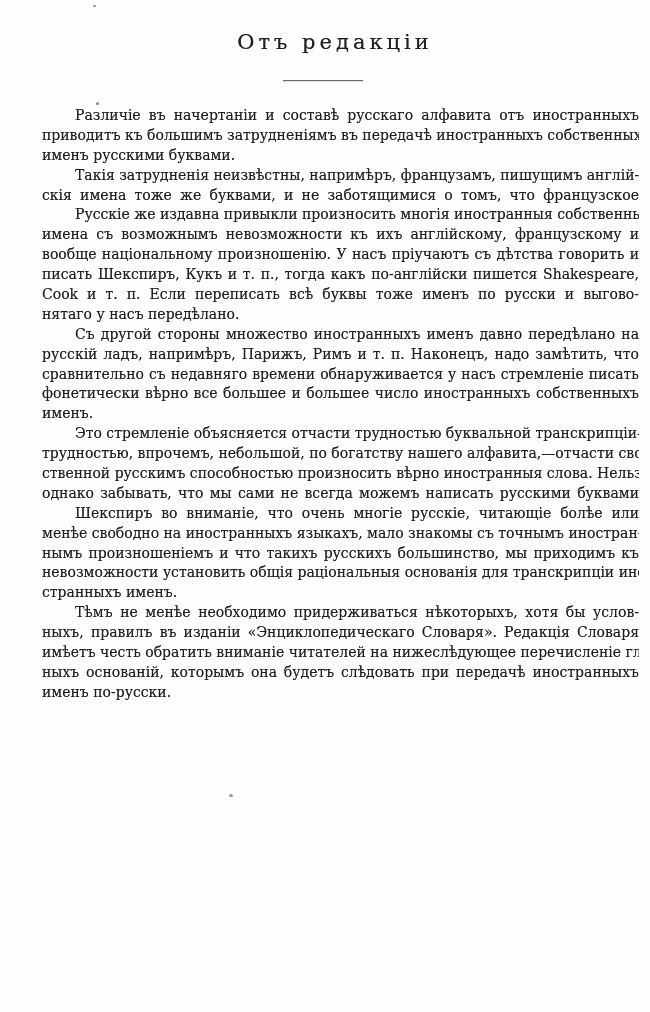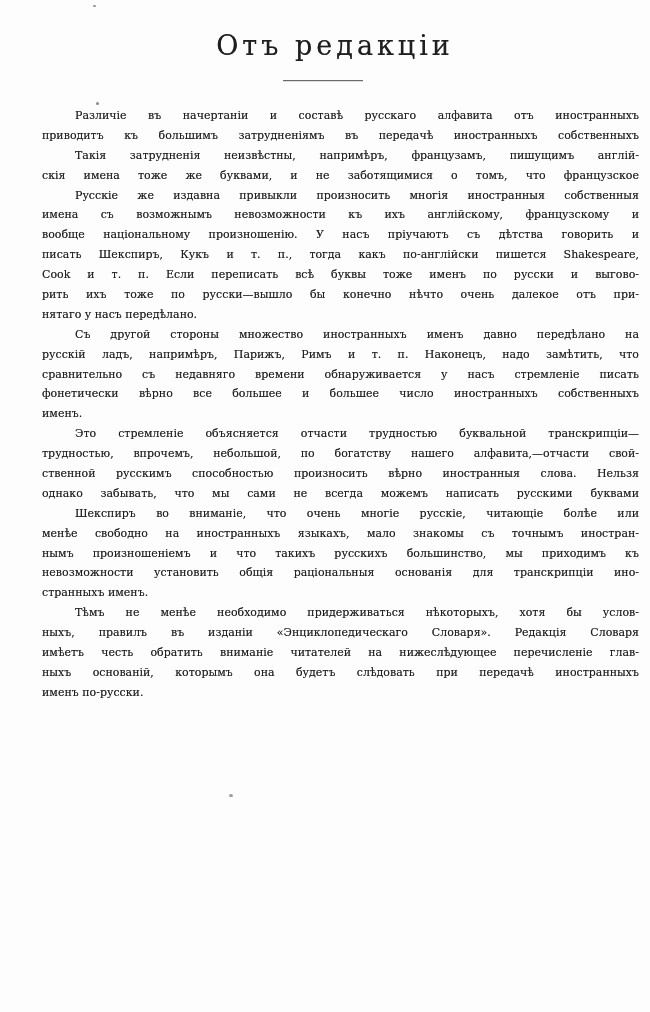--- a/index.html
+++ b/index.html
@@ -13,39 +13,39 @@
   }
   .page { position: absolute; inset: 0; }
 
   .title {
     position: absolute;
     top: 30px; left: 0; width: 650px;
     margin: 0;
     box-sizing: border-box;
     padding-left: 20px;            
     text-align: center;
-    font-size: 27px;
+    font-size: 21px;
     font-weight: 400;
     letter-spacing: 4px;
     text-shadow: 0 0 0.4px rgba(0,0,0,0.55);
   }
 
   .title-rule {
     position: absolute;
     top: 80px; left: 283px;
     width: 80px; height: 1px;
     background: #6a6a6a;
     box-shadow: 0 1px 0 rgba(0,0,0,0.12);
   }
 
   .text-block {
     position: absolute;
     left: 42px; top: 106px;
     width: 597px;
-    font-size: 11px;
+    font-size: 14px;
     line-height: 19.9px;
     text-shadow: 0 0 0.4px rgba(0,0,0,0.5);
   }
   .para { margin: 0; }
   .line {
     height: 19.9px;
     white-space: nowrap;
     overflow: hidden;
     text-align: justify;
     text-align-last: justify;
@@ -66,32 +66,32 @@
   <div class="speck speck-b"></div>
   <div class="speck speck-c"></div>
 
   <h1 class="title">Отъ редакціи</h1>
   <div class="title-rule"></div>
 
   <div class="text-block" id="text-block">
       <div class="para">
         <div class="line first">Различіе въ начертаніи и составѣ русскаго алфавита отъ иностранныхъ</div>
         <div class="line">приводитъ къ большимъ затрудненіямъ въ передачѣ иностранныхъ собственныхъ</div>
+        <div class="line last">именъ русскими буквами.</div>
       </div>
       <div class="para">
         <div class="line first">Такія затрудненія неизвѣстны, напримѣръ, французамъ, пишущимъ англій-</div>
         <div class="line">скія имена тоже же буквами, и не заботящимися о томъ, что французское</div>
       </div>
       <div class="para">
         <div class="line first">Русскіе же издавна привыкли произносить многія иностранныя собственныя</div>
         <div class="line">имена съ возможнымъ невозможности къ ихъ англійскому, французскому и</div>
         <div class="line">вообще національному произношенію. У насъ пріучаютъ съ дѣтства говорить и</div>
         <div class="line">писать Шекспиръ, Кукъ и т. п., тогда какъ по-англійски пишется Shakespeare,</div>
         <div class="line">Cook и т. п. Если переписать всѣ буквы тоже именъ по русски и выгово-</div>
-        <div class="line">рить ихъ тоже по русски—вышло бы конечно нѣчто очень далекое отъ при-</div>
         <div class="line last">нятаго у насъ передѣлано.</div>
       </div>
       <div class="para">
         <div class="line first">Съ другой стороны множество иностранныхъ именъ давно передѣлано на</div>
         <div class="line">русскій ладъ, напримѣръ, Парижъ, Римъ и т. п. Наконецъ, надо замѣтить, что</div>
         <div class="line">сравнительно съ недавняго времени обнаруживается у насъ стремленіе писать</div>
         <div class="line">фонетически вѣрно все большее и большее число иностранныхъ собственныхъ</div>
         <div class="line last">именъ.</div>
       </div>
       <div class="para">

